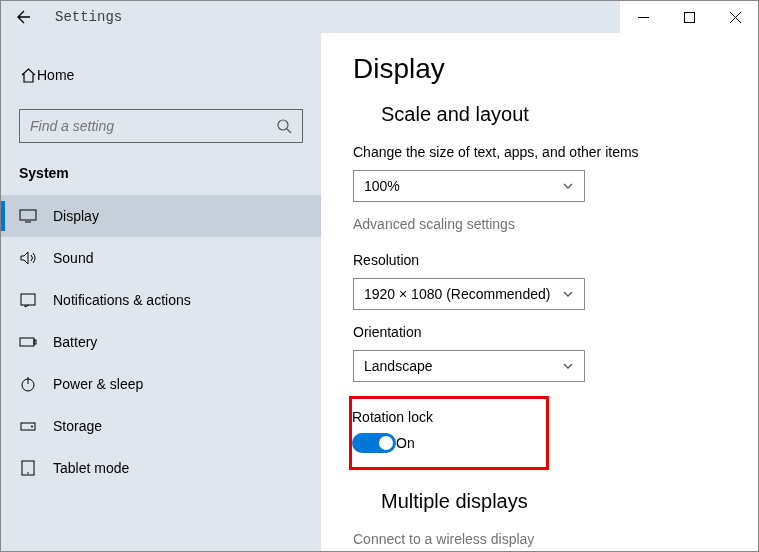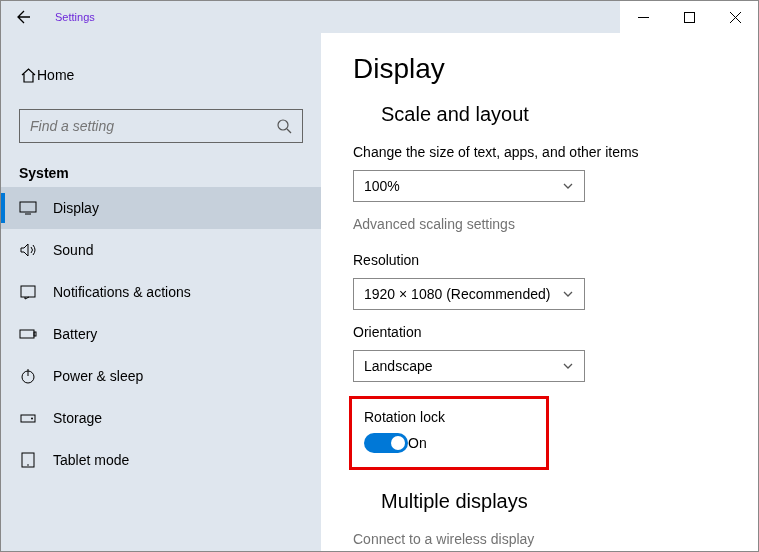--- a/index.html
+++ b/index.html
@@ -1,41 +1,41 @@
 <!DOCTYPE html>
 <html><head>
 <meta charset="utf-8">
 <style>
 * { margin: 0; padding: 0; box-sizing: border-box; font-family: "Segoe UI", -apple-system, sans-serif; }
 body { width: 759px; height: 552px; overflow: hidden; background: #fff; border: 1px solid #888; position: relative; }
 .titlebar { height: 32px; display: flex; align-items: center; background: #dfe6ee; }
 .back-btn { width: 46px; height: 32px; display: flex; align-items: center; justify-content: center; }
-.title { font-size: 11px; padding-left: 8px; color: #6d28d9; }
+.title { font-size: 14px; padding-left: 8px; color: #404040; font-family: Liberation Mono, monospace; }
 .win-controls { margin-left: auto; display: flex; }
 .win-btn { width: 46px; height: 32px; display: flex; align-items: center; justify-content: center; background: #fff; }
 .container { display: flex; height: 520px; }
 .sidebar { width: 320px; background: #dfe6ee; padding-top: 22px; }
 .home-row { display: flex; align-items: center; height: 40px; padding-left: 18px; gap: 0; }
 .home-row span:last-child { font-size: 14px; }
 .search-wrap { margin: 14px 18px 22px 18px; height: 34px; border: 1px solid #666; display: flex; align-items: center; padding: 0 10px; background: #dfe6ee; }
 .search-input { flex: 1; border: none; background: transparent; outline: none; font-size: 14px; font-style: italic; color: #666; }
 .search-icon { color: #444; }
-.section-label { font-size: 14px; font-weight: 600; padding: 0 18px; margin-bottom: 6px; }
+.section-label { font-size: 14px; font-weight: 600; padding: 0 18px; margin-bottom: 14px; }
 .nav-item { display: flex; align-items: center; height: 42px; padding-left: 18px; gap: 16px; font-size: 14px; position: relative; }
 .nav-item.active { background: #c6d0db; }
 .nav-item.active::before { content: ""; position: absolute; left: 0; top: 6px; bottom: 6px; width: 4px; background: #0078d7; }
 .nav-icon { width: 18px; display: flex; align-items: center; justify-content: center; }
 .main { flex: 1; background: #fff; padding: 20px 0 0 32px; overflow: hidden; }
 .page-title { font-size: 28px; font-weight: 400; margin-bottom: 18px; }
 .sub-title { font-size: 20px; font-weight: 400; margin-bottom: 18px; margin-left: 28px; }
 .field-label { font-size: 14px; margin-bottom: 10px; }
 .select-box { width: 232px; height: 32px; border: 1px solid #888; display: flex; align-items: center; padding: 0 10px; font-size: 14px; margin-bottom: 14px; justify-content: space-between; }
 .select-box .chev { color: #555; }
 .link { color: #737373; font-size: 14px; margin-bottom: 20px; display: block; }
-.highlight-box { border: 3px solid #e60000; padding: 10px 12px 14px 12px; width: 200px; margin-bottom: 20px; margin-left: -4px; }
+.highlight-box { border: 3px solid #e60000; padding: 10px 12px 14px 0; width: 200px; margin-bottom: 20px; margin-left: -4px; }
 .toggle-row { display: flex; align-items: center; margin-top: 8px; }
 .toggle { width: 44px; height: 20px; background: #0078d7; border-radius: 10px; position: relative; }
 .toggle::after { content: ""; position: absolute; right: 3px; top: 3px; width: 14px; height: 14px; background: #fff; border-radius: 50%; }
 .toggle-label { font-size: 14px; }
 svg { display: block; }
 </style>
 </head>
 <body>
 
 <div class="titlebar">

